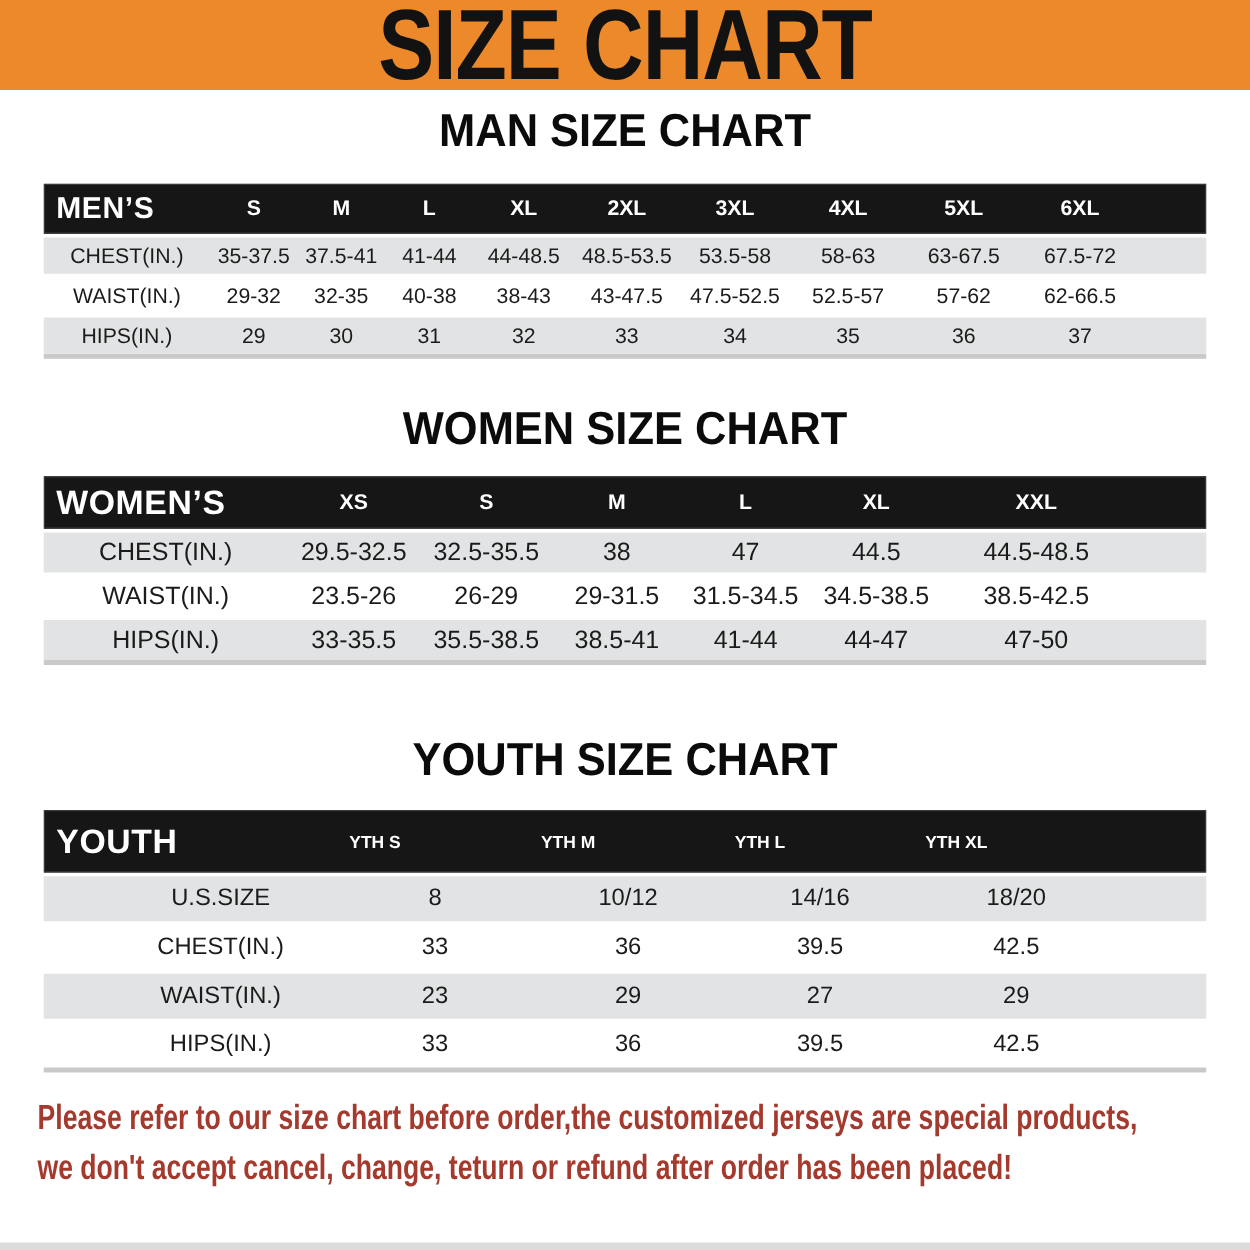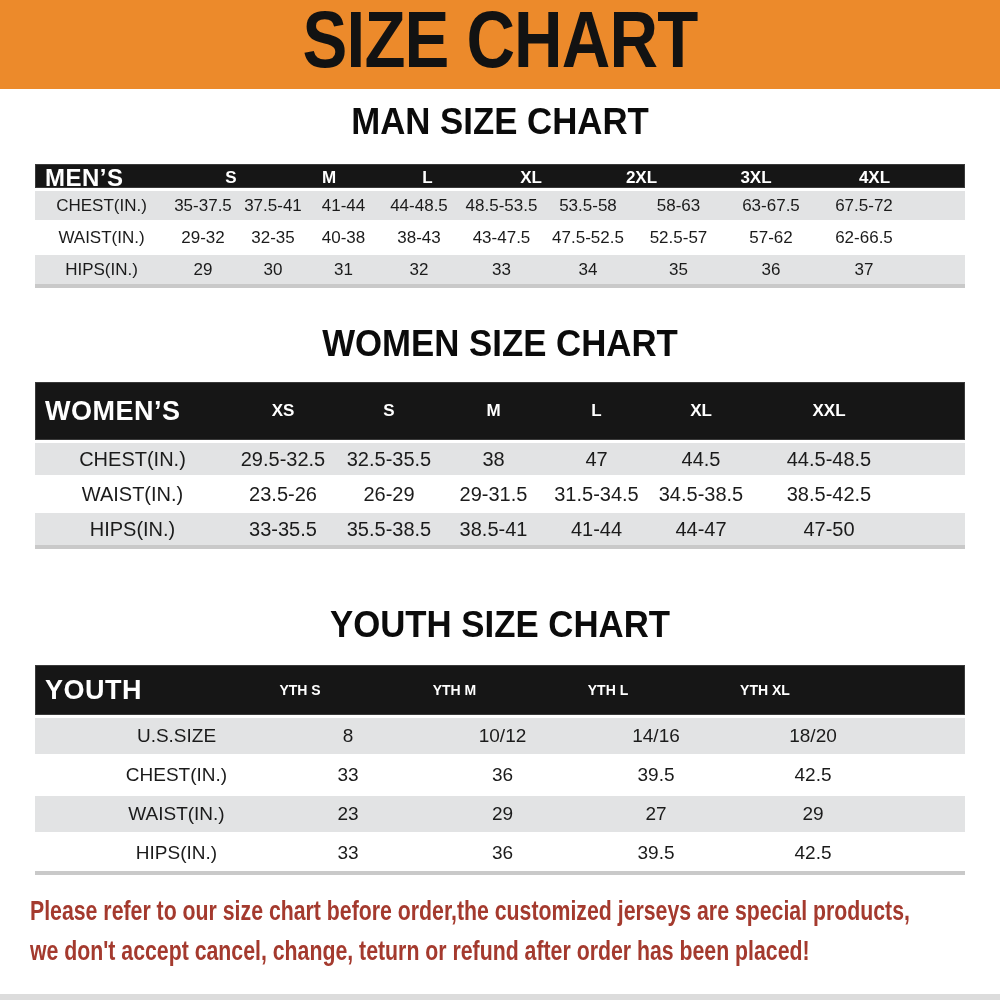--- a/index.html
+++ b/index.html
@@ -2,21 +2,21 @@
 <html><head>
 <meta charset="utf-8">
 <style>
   html,body{margin:0;padding:0;}
   body{
     width:1000px;height:1000px;position:relative;overflow:hidden;
     background:#ffffff;font-family:"Liberation Sans",sans-serif;
   }
   
   .banner{
-    height:89px;background:#EC8A2B;display:flex;justify-content:center;
+    height:72px;background:#EC8A2B;display:flex;align-items:center;justify-content:center;
   }
   .banner .banner-title{
     font-size:80px;font-weight:bold;color:#121212;letter-spacing:-1px;
     transform:scaleX(0.84);white-space:nowrap;line-height:1;
   }
   
   .section-title{
     text-align:center;font-weight:bold;color:#0b0b0b;font-size:37px;line-height:40px;
     margin:0;transform:scaleX(0.94);white-space:nowrap;
   }
@@ -35,27 +35,27 @@
   .bar,.trow{display:grid;align-items:center;}
   .trow + .trow{margin-top:3px;}
   .trow.shade{background:#E2E3E4;}
   .bar-label{
     font-weight:bold;justify-self:start;padding-left:10px;letter-spacing:0.5px;white-space:nowrap;
   }
   .col-head{font-weight:bold;text-align:center;white-space:nowrap;}
   .row-label,.cell{text-align:center;color:#1b1b1b;white-space:nowrap;}
   
   .t-men .bar,.t-men .trow{grid-template-columns:133px 70px 70px 71px 80px 85px 88px 93px 92px 94px;}
-  .t-men .bar{height:24px;gap:28px;}
+  .t-men .bar{height:40px;}
   .t-men .bar-label{font-size:24px;}
   .t-men .col-head{font-size:17px;}
   .t-men .trow{height:29px;font-size:17px;}
   
   .t-women .bar,.t-women .trow{grid-template-columns:195px 106px 106px 103px 103px 106px 150px;}
-  .t-women .bar{height:58px;}
+  .t-women .bar{height:42px;}
   .t-women .bar-label{font-size:27px;}
   .t-women .col-head{font-size:17px;}
   .t-women .trow{height:32px;font-size:20px;}
   
   .t-youth .bar,.t-youth .trow{grid-template-columns:187px 156px 153px 154px 160px;}
   .t-youth .bar{height:50px;}
   .t-youth .bar-label{font-size:27px;}
   .t-youth .col-head{font-size:14px;}
   .t-youth .trow{height:36px;font-size:19px;padding-left:48px;}
   

